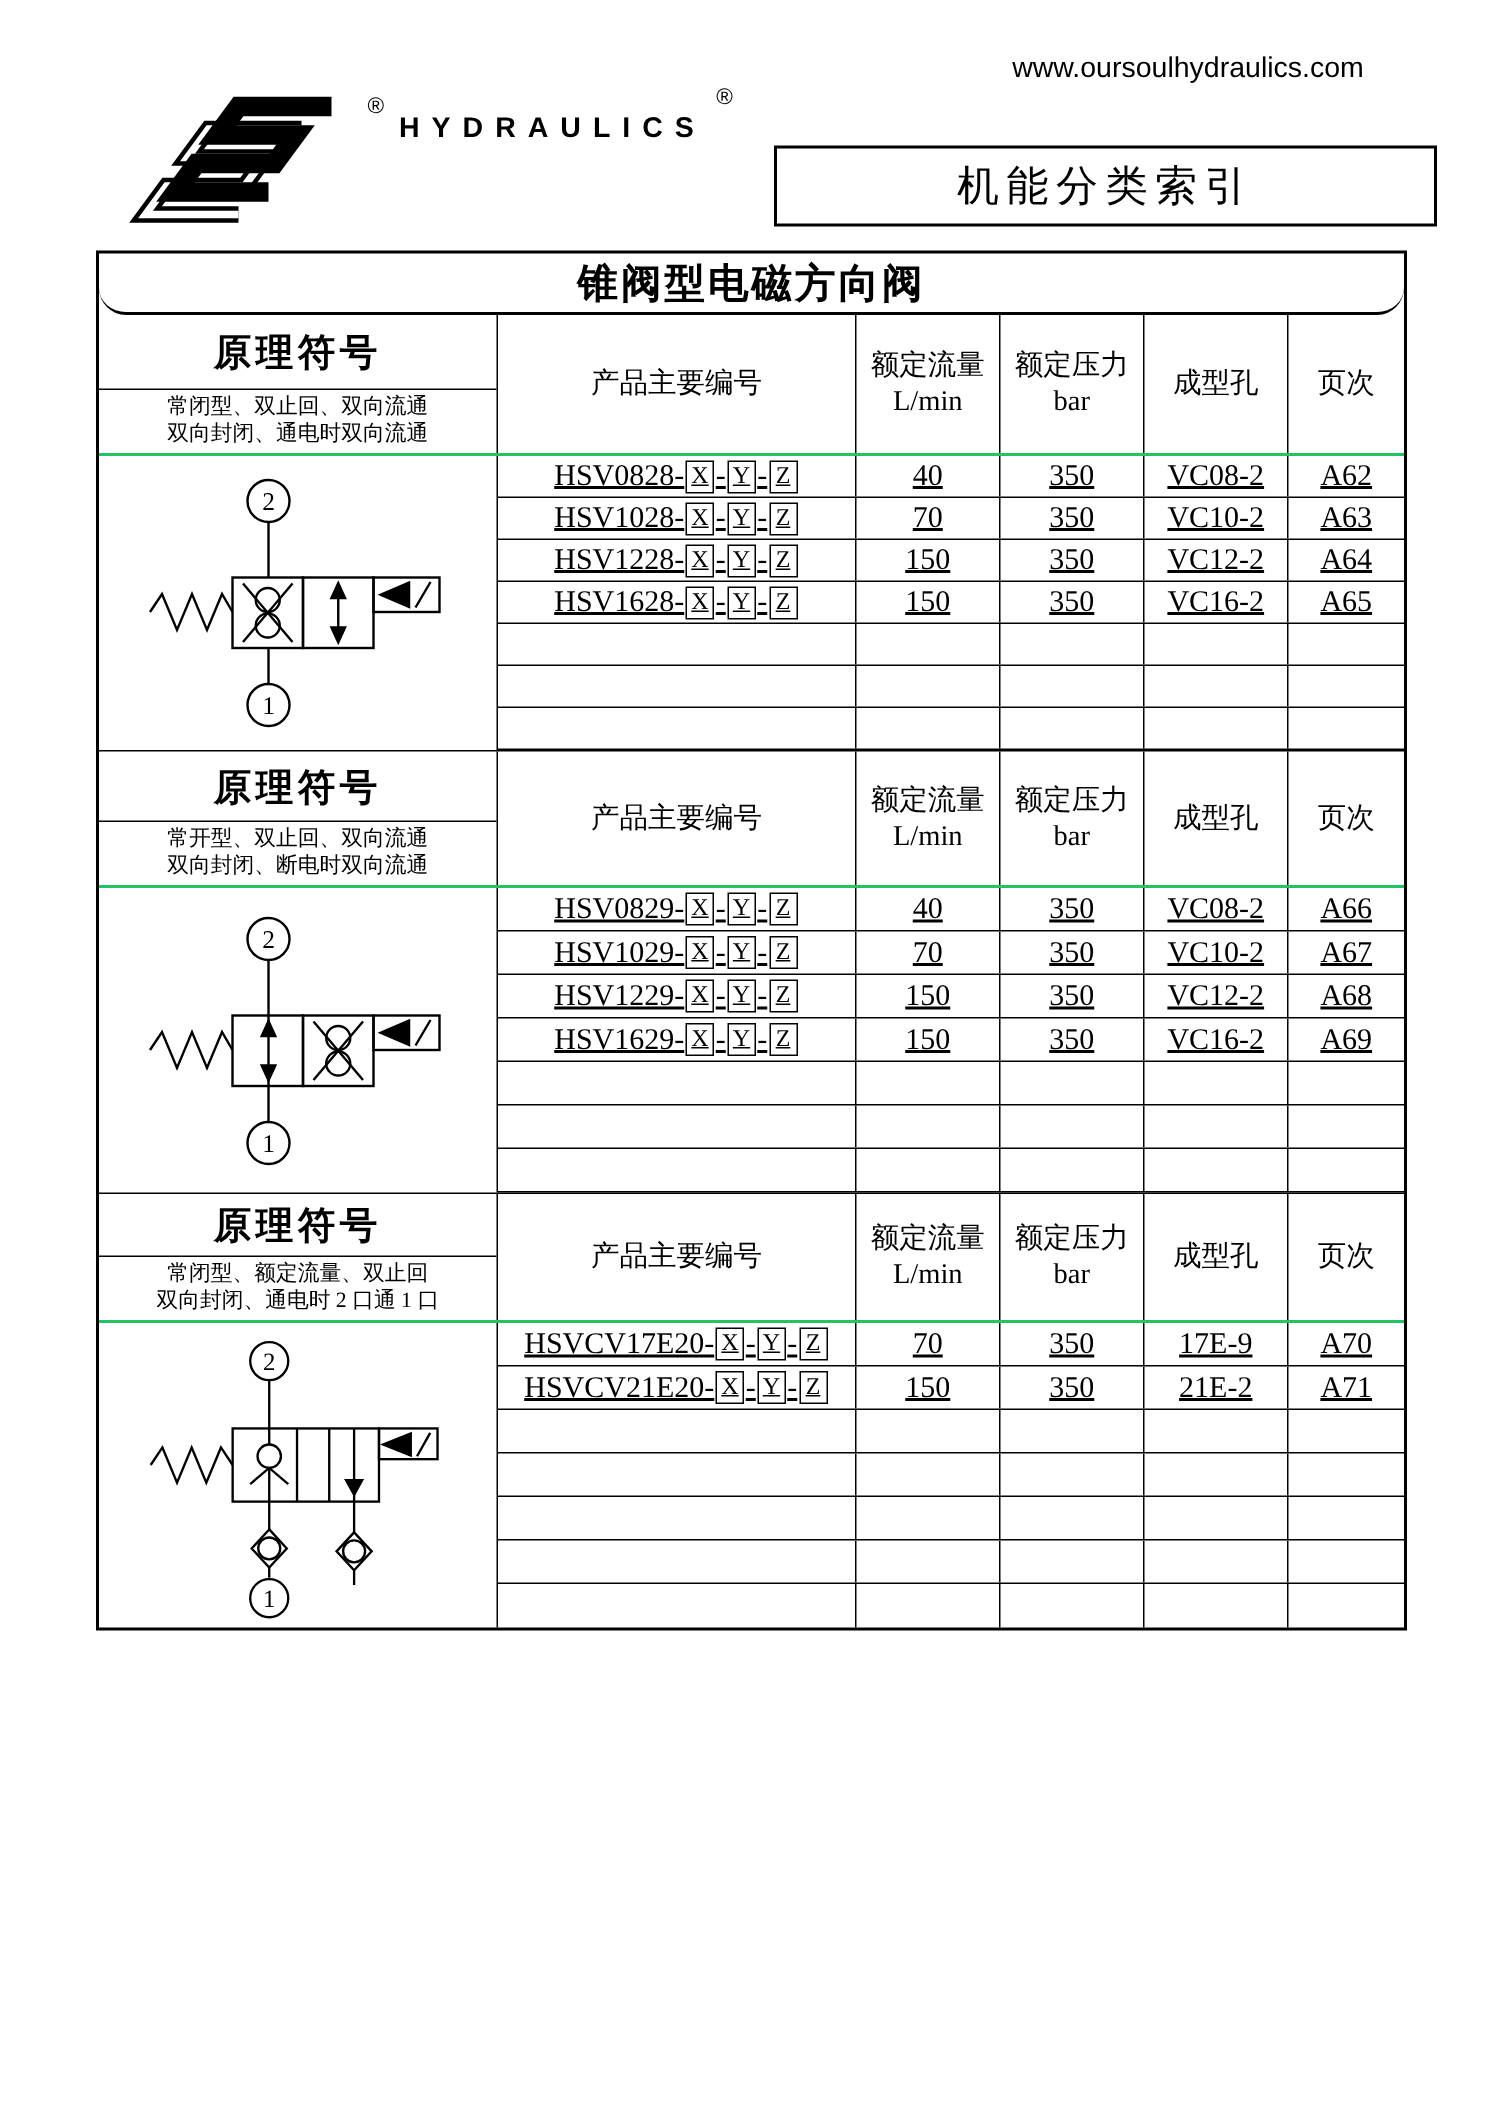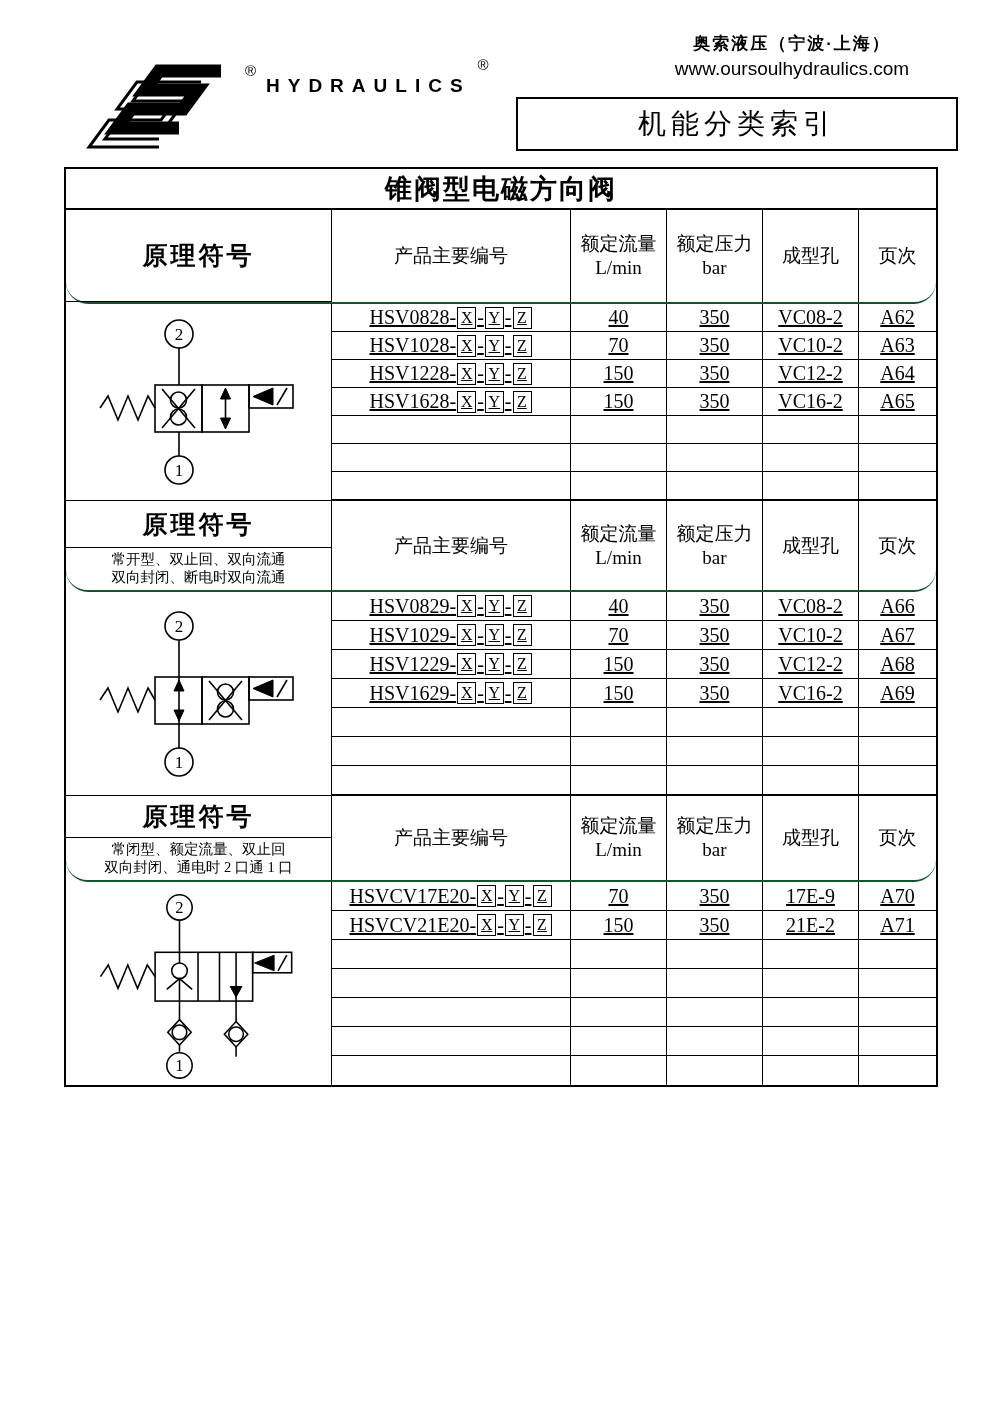--- a/index.html
+++ b/index.html
@@ -22,24 +22,24 @@
                 font-family:"Liberation Sans",sans-serif;}
   .company-line{font-size:17px;font-weight:bold;letter-spacing:2px;}
   .website{font-size:19px;margin-top:3px;}
 
   .index-box{position:absolute;left:516px;top:97px;width:438px;height:50px;border:2px solid #000;
              display:flex;align-items:center;justify-content:center;font-size:28px;letter-spacing:5px;}
 
   
   .cat-table{position:absolute;left:64px;top:167px;width:870px;border:2.5px solid #000;}
   .t-title{height:39px;border-bottom:2px solid #000;display:flex;align-items:center;justify-content:center;
-           font-size:27px;font-weight:bold;letter-spacing:2px;}
+           font-size:27px;font-weight:bold;letter-spacing:2px;border-radius:18px;}
 
   .sec-1,.sec-2{border-top:1px solid #000;}
-  .sec-head{display:flex;border-bottom:2px solid #14532d;box-sizing:border-box;border-radius:22px;}
+  .sec-head{display:flex;border-bottom:2px solid #22c55e;box-sizing:border-box;}
   .sec-0 .sec-head{height:94px}
   .sec-1 .sec-head{height:91px}
   .sec-2 .sec-head{height:86px}
 
   .sym-head{width:266px;box-sizing:border-box;border-right:1.5px solid #000;display:flex;flex-direction:column;}
   .sym-title{flex:1;display:flex;align-items:center;justify-content:center;font-size:25px;font-weight:bold;letter-spacing:3px;border-bottom:1.5px solid #000;}
   .sym-sub{padding:3px 2px 4px 2px;text-align:center;font-size:14.5px;line-height:1.2;}
 
   .hcell{box-sizing:border-box;border-right:1.5px solid #000;display:flex;flex-direction:column;
          align-items:center;justify-content:center;font-size:19px;line-height:1.25;text-align:center;}
@@ -85,35 +85,38 @@
       </svg>
       <span class="mark-reg">®</span>
     </div>
     <div class="logotype">
       <span class="brand-reg">®</span>
       <div class="hydraulics">HYDRAULICS</div>
     </div>
   </div>
 
   <div class="company-info">
-    <div class="company-line">奥索液压（宁波·上海）</div>
     <div class="website">www.oursoulhydraulics.com</div>
   </div>
 
   <div class="index-box">
     <span>机能分类索引</span>
   </div>
 
   <div class="cat-table">
     <div class="t-title">锥阀型电磁方向阀</div>
 
     <div class="section sec-0">
       <div class="sec-head">
         <div class="sym-head">
           <div class="sym-title">原理符号</div>
+          <div class="sym-sub">
+            <div>常闭型、双止回、双向流通</div>
+            <div>双向封闭、通电时双向流通</div>
+          </div>
         </div>
         <div class="hcell w-model">产品主要编号</div>
         <div class="hcell w-flow">
           <div>额定流量</div>
           <div>L/min</div>
         </div>
         <div class="hcell w-press">
           <div>额定压力</div>
           <div>bar</div>
         </div>

